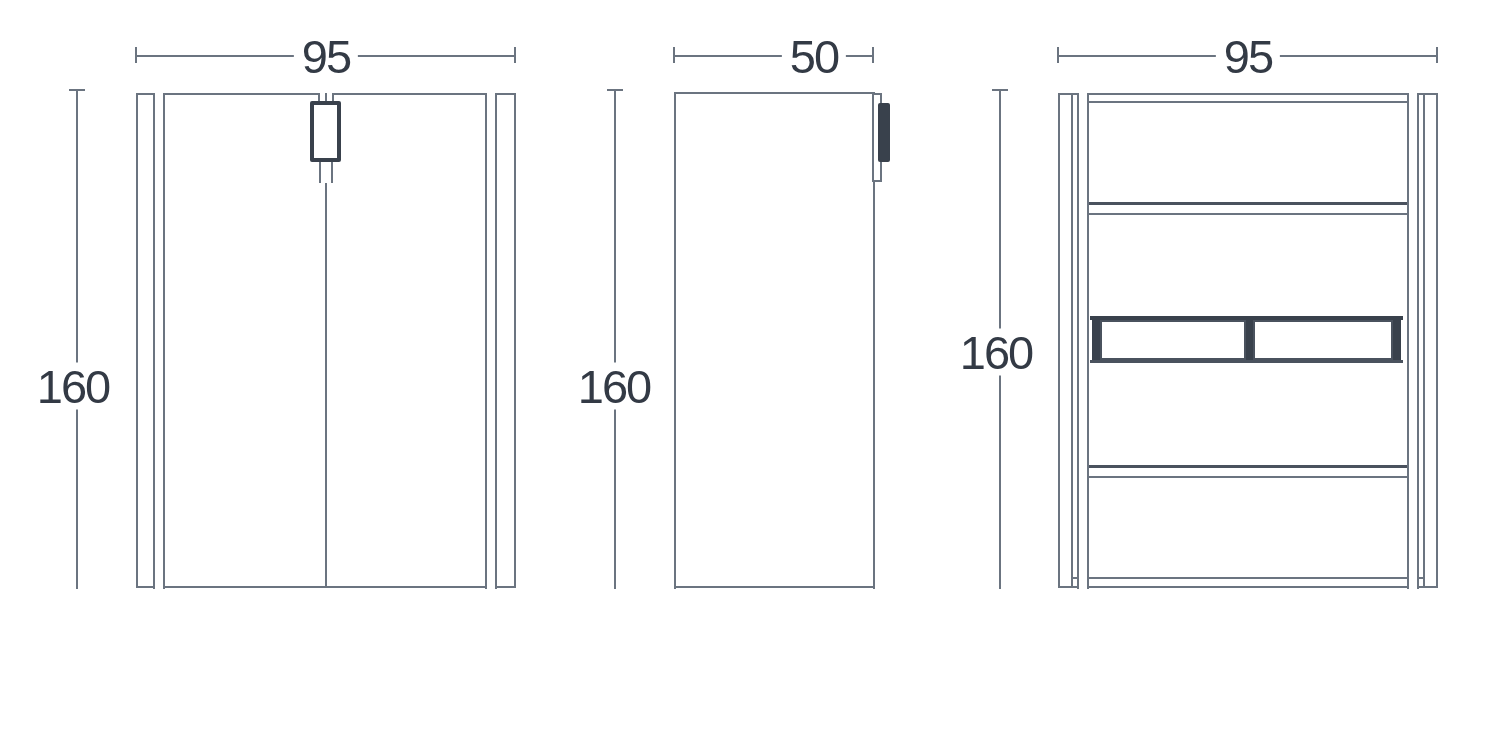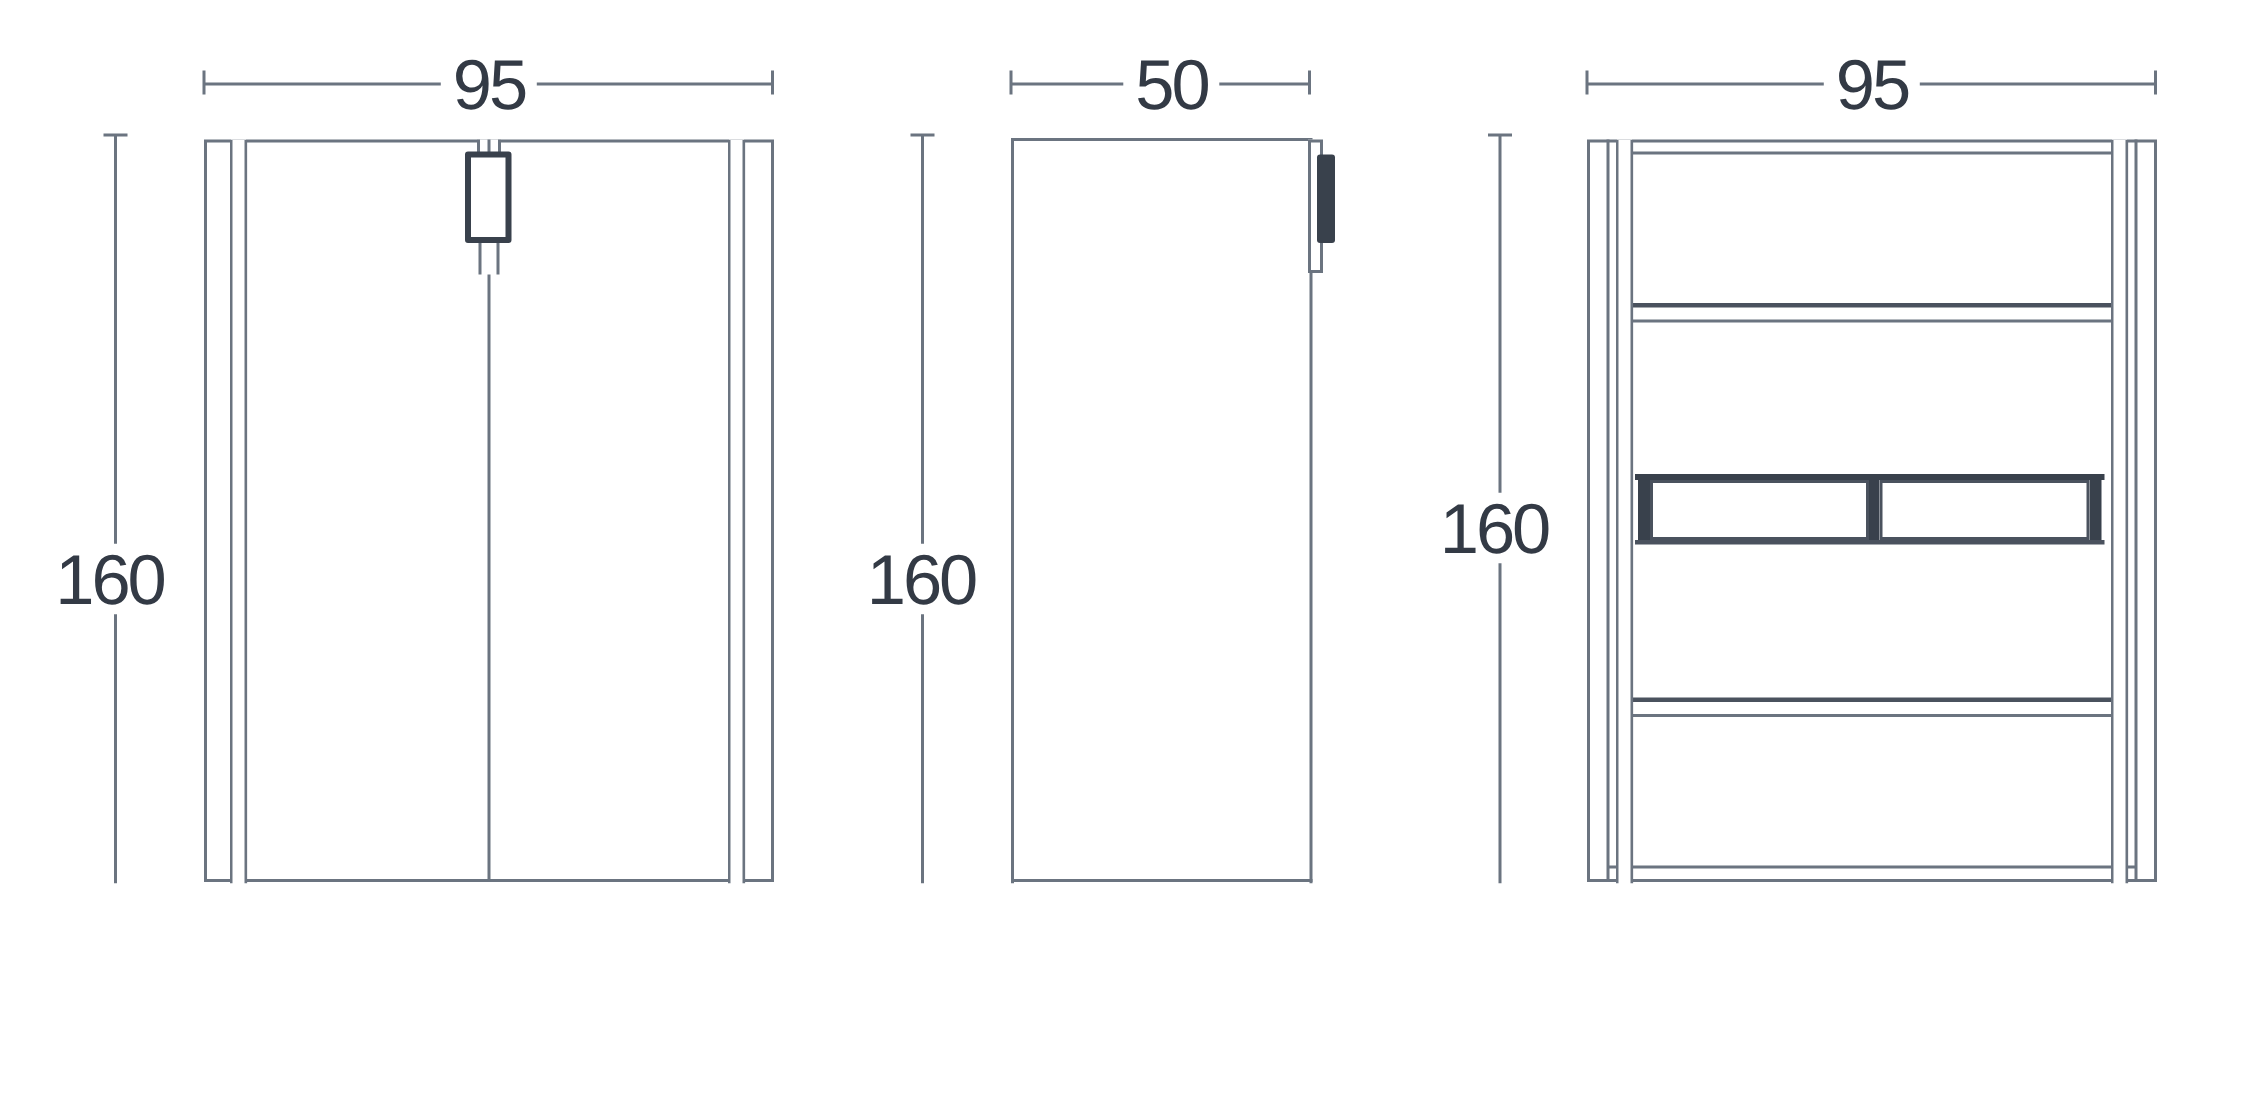--- a/index.html
+++ b/index.html
@@ -62,21 +62,21 @@
       <div class="rect" style="left:310px;top:101px;width:31px;height:61px;border:4px solid var(--line-dark);border-radius:2px;"></div>
     </div>
   </div>
 
   <div>
 
     <div>
       <div class="ln h" style="left:674px;top:55px;width:200px;"></div>
       <div class="tick-v" style="left:673px;top:47px;"></div>
       <div class="tick-v" style="left:872px;top:47px;"></div>
-      <span class="dim-label" style="left:781px;top:56px;">50</span>
+      <span class="dim-label" style="left:814px;top:56px;">50</span>
     </div>
 
     <div>
       <div class="ln v" style="left:614px;top:90px;height:589px;"></div>
       <div class="tick-h" style="left:607px;top:89px;"></div>
       <div class="tick-h" style="left:607px;top:677px;"></div>
       <span class="dim-label" style="left:614px;top:386px;">160</span>
     </div>
 
     <div class="rect" style="left:674px;top:92px;width:201px;height:588px;border-radius:0 0 3px 3px;"></div>

